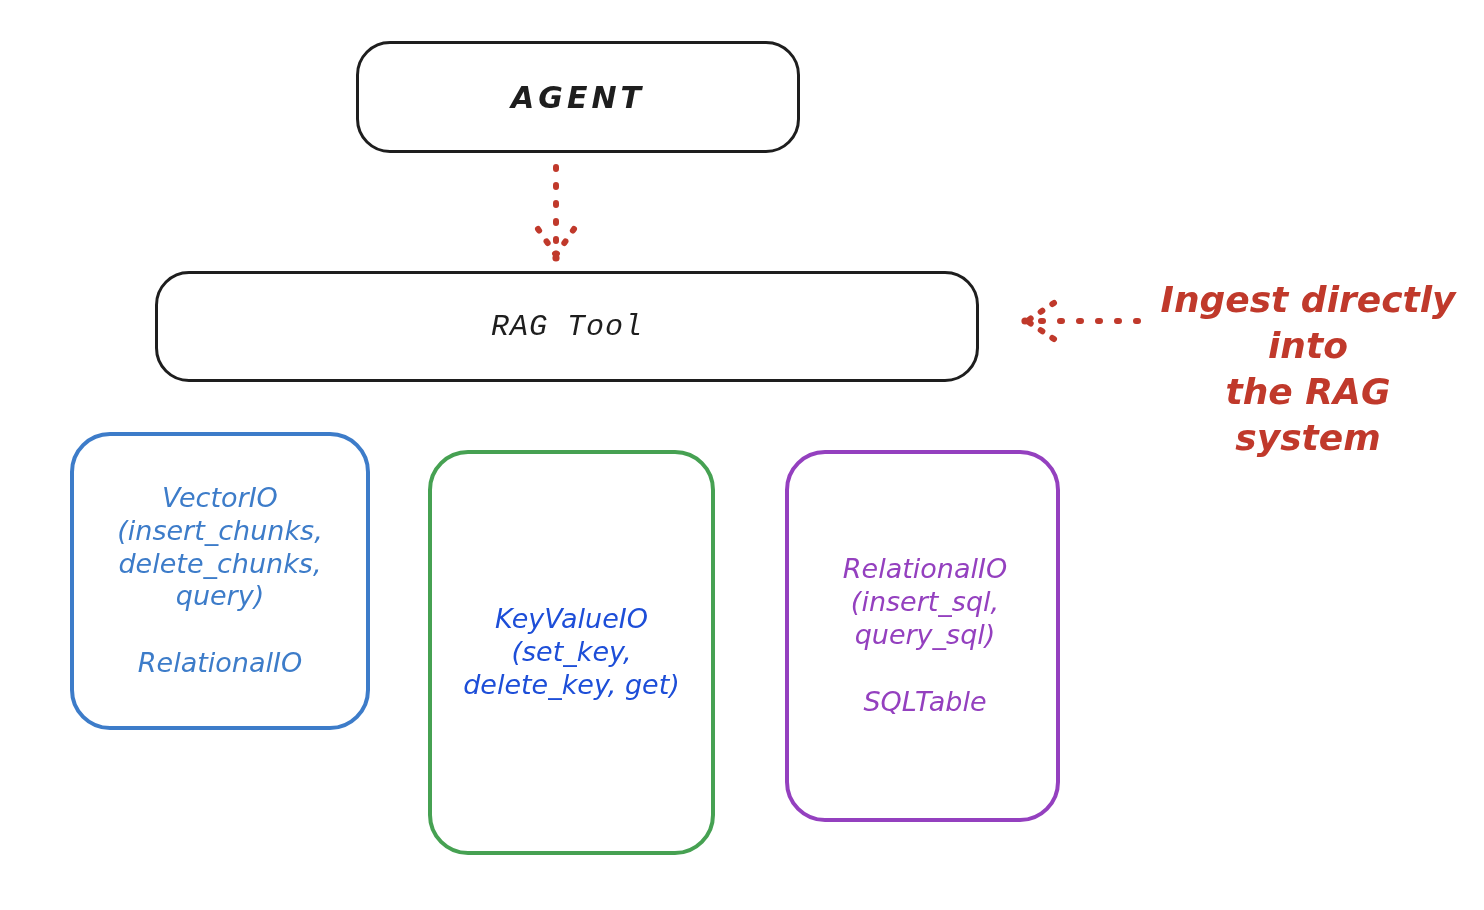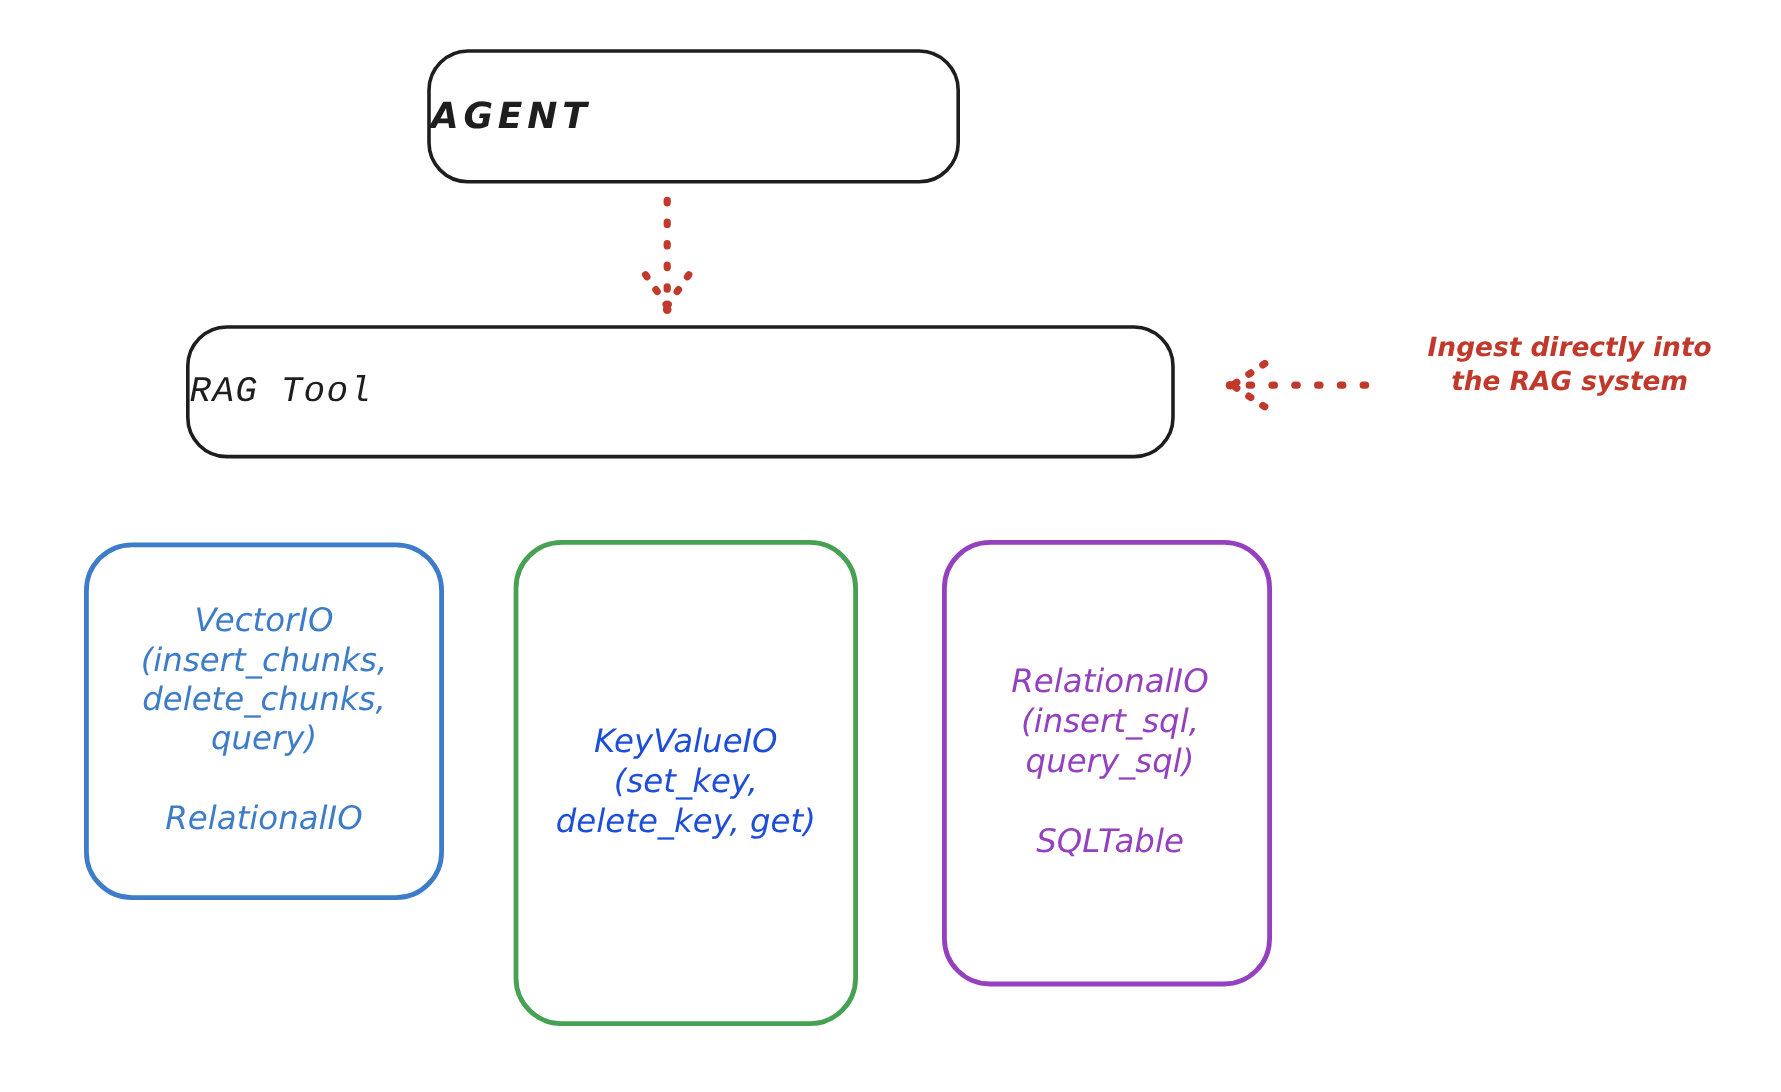--- a/index.html
+++ b/index.html
@@ -16,21 +16,21 @@
     height: 910px;
     background: #ffffff;
     overflow: hidden;
   }
   .node {
     position: absolute;
     box-sizing: border-box;
     background: #ffffff;
     display: flex;
     align-items: center;
-    justify-content: flex-start;
+    justify-content: center;
     text-align: center;
   }
   
   .node-black {
     border: 3.5px solid #1e1e1e;
     border-radius: 34px;
   }
   .node-black .node-label {
     font-style: italic;
     letter-spacing: 2px;
@@ -74,21 +74,21 @@
     line-height: 1.22;
     font-style: italic;
     font-weight: 500;
     white-space: pre-line;
   }
   .node-color .grp.second {
     margin-top: 34px;
   }
   #vectorio {
     left: 70px;
-    top: 452px;
+    top: 432px;
     width: 300px;
     height: 298px;
     border-color: #3d7cc9;
   }
   #vectorio .grp { color: #3d7cc9; }
   #keyvalueio {
     left: 428px;
     top: 450px;
     width: 287px;
     height: 405px;
@@ -105,21 +105,21 @@
   }
   #relationalio .grp { color: #9440bf; }
 
   
   #annotation {
     position: absolute;
     left: 1148px;
     top: 277px;
     width: 320px;
     color: #c0392b;
-    font-size: 22px;
+    font-size: 36px;
     line-height: 1.28;
     font-style: italic;
     font-weight: 600;
     text-align: center;
     white-space: pre-line;
   }
   .arrow-svg {
     position: absolute;
     overflow: visible;
   }

